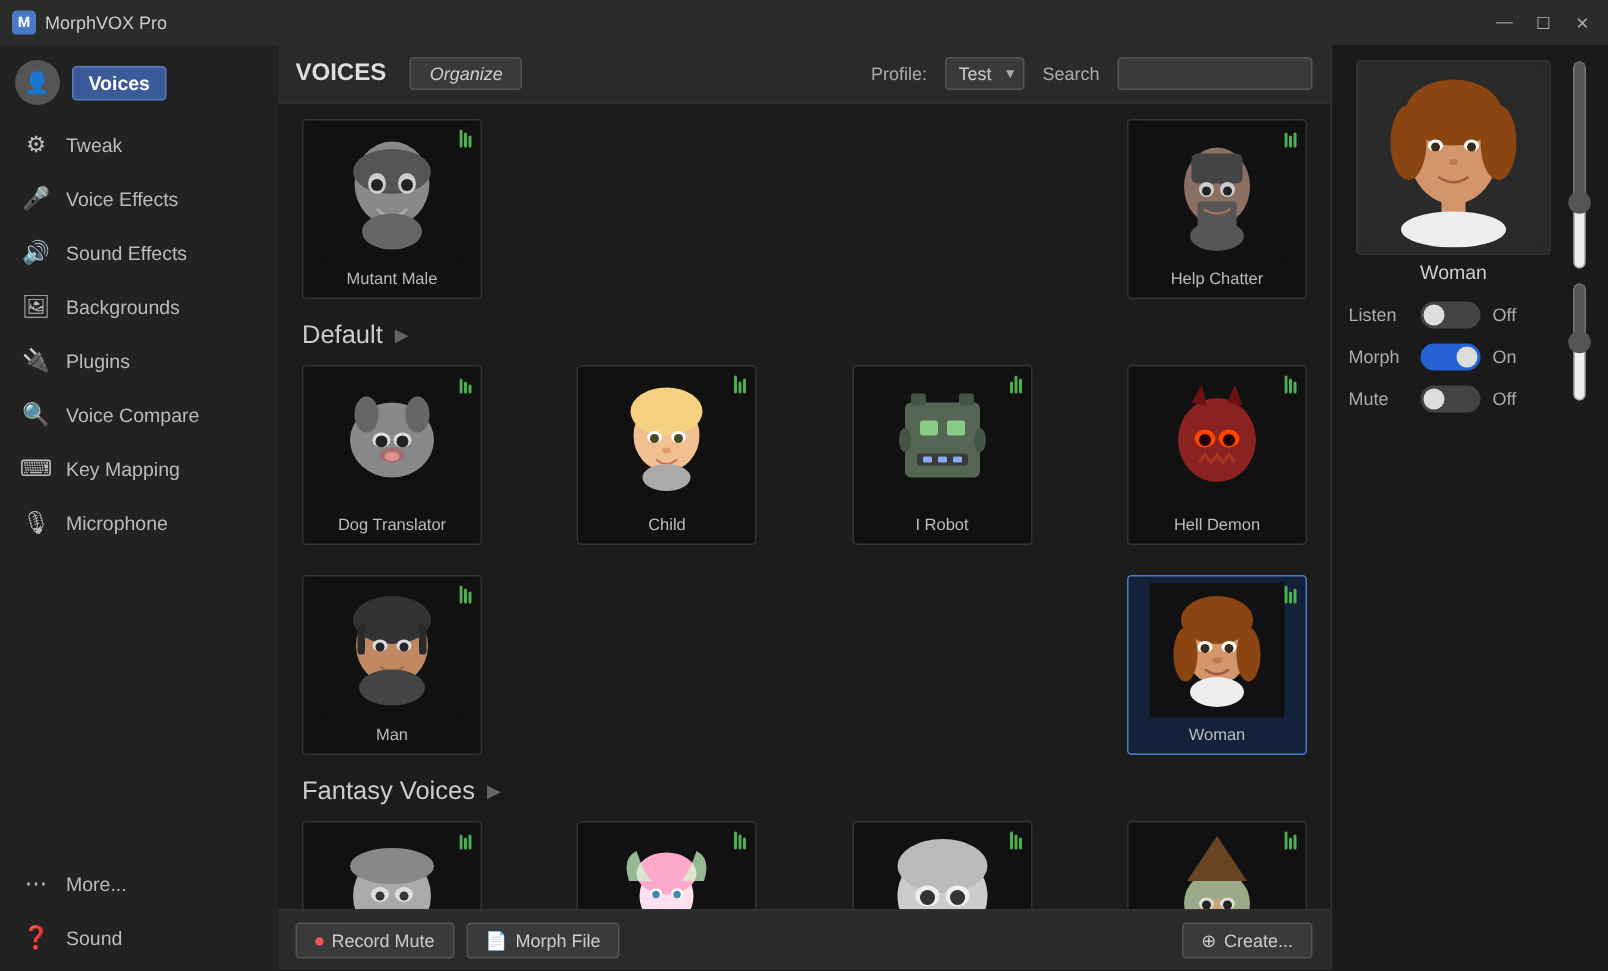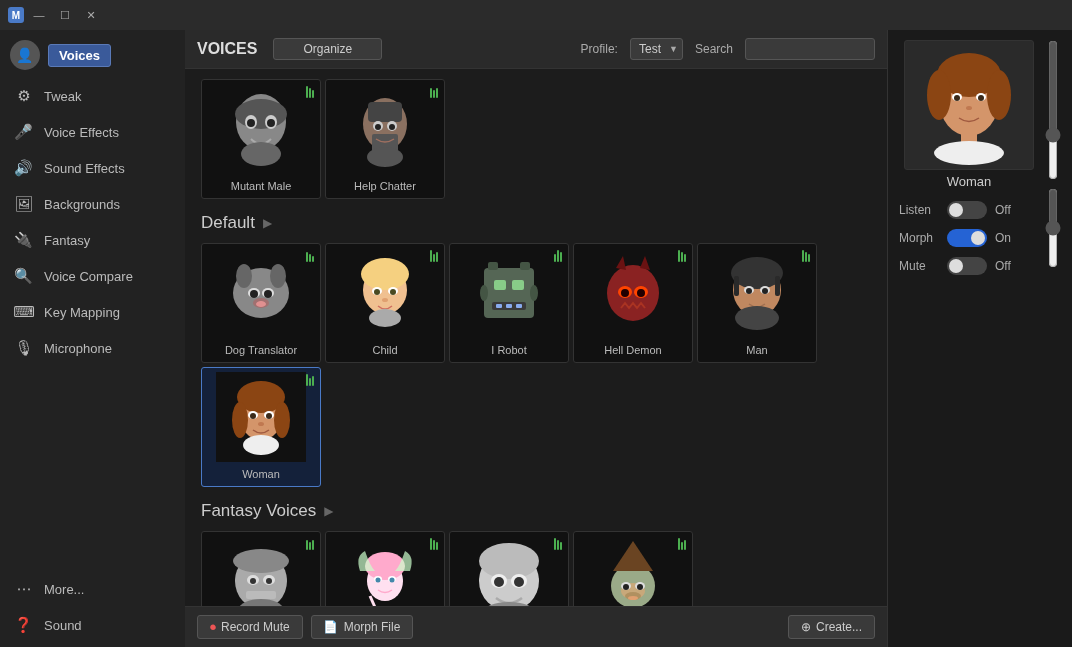--- a/index.html
+++ b/index.html
@@ -132,24 +132,25 @@
     .toolbar-title {
       font-size: 16px;
       font-weight: bold;
       color: #ddd;
       margin-right: 4px;
     }
     .organize-btn {
       background: #3a3a3a;
       border: 1px solid #555;
       color: #ccc;
-      padding: 3px 29px;
+      padding: 3px 12px;
       border-radius: 3px;
       cursor: pointer;
       font-size: 12px;
+      font-style: italic;
     }
     .toolbar-spacer { flex: 1; }
     .toolbar-label { font-size: 12px; color: #aaa; }
     .profile-select {
       background: #3a3a3a;
       border: 1px solid #555;
       color: #ccc;
       padding: 3px 20px 3px 8px;
       border-radius: 3px;
       font-size: 12px;
@@ -206,22 +207,23 @@
     }
     .section-arrow {
       margin-left: 8px;
       color: #666;
       font-size: 12px;
     }
 
     .voice-grid {
       display: flex;
       flex-wrap: wrap;
-      gap: 4px;
+      gap: 20px;
       margin-bottom: 14px;
+      justify-content: space-between;
     }
     .voice-card {
       width: 120px;
       height: 120px;
       background: #111;
       border: 1px solid #333;
       border-radius: 3px;
       display: flex;
       flex-direction: column;
       align-items: center;
@@ -377,20 +379,21 @@
       accent-color: #555;
     }
   </style>
 </head>
 <body>
 
 <div class="titlebar">
   <div class="titlebar-icon">
     <span>M</span>
   </div>
+  <span class="titlebar-title">MorphVOX Pro</span>
   <div class="titlebar-controls">
     <button class="titlebar-btn">—</button>
     <button class="titlebar-btn">☐</button>
     <button class="titlebar-btn close">✕</button>
   </div>
 </div>
 
 <div class="app-body">
 
   <div class="sidebar">
@@ -410,21 +413,21 @@
     <div class="sidebar-item">
       <span class="sidebar-icon">🔊</span>
       <span>Sound Effects</span>
     </div>
     <div class="sidebar-item">
       <span class="sidebar-icon">🖼</span>
       <span>Backgrounds</span>
     </div>
     <div class="sidebar-item">
       <span class="sidebar-icon">🔌</span>
-      <span>Fantasy</span>
+      <span>Plugins</span>
     </div>
     <div class="sidebar-item">
       <span class="sidebar-icon">🔍</span>
       <span>Voice Compare</span>
     </div>
     <div class="sidebar-item">
       <span class="sidebar-icon">⌨</span>
       <span>Key Mapping</span>
     </div>
     <div class="sidebar-item">

